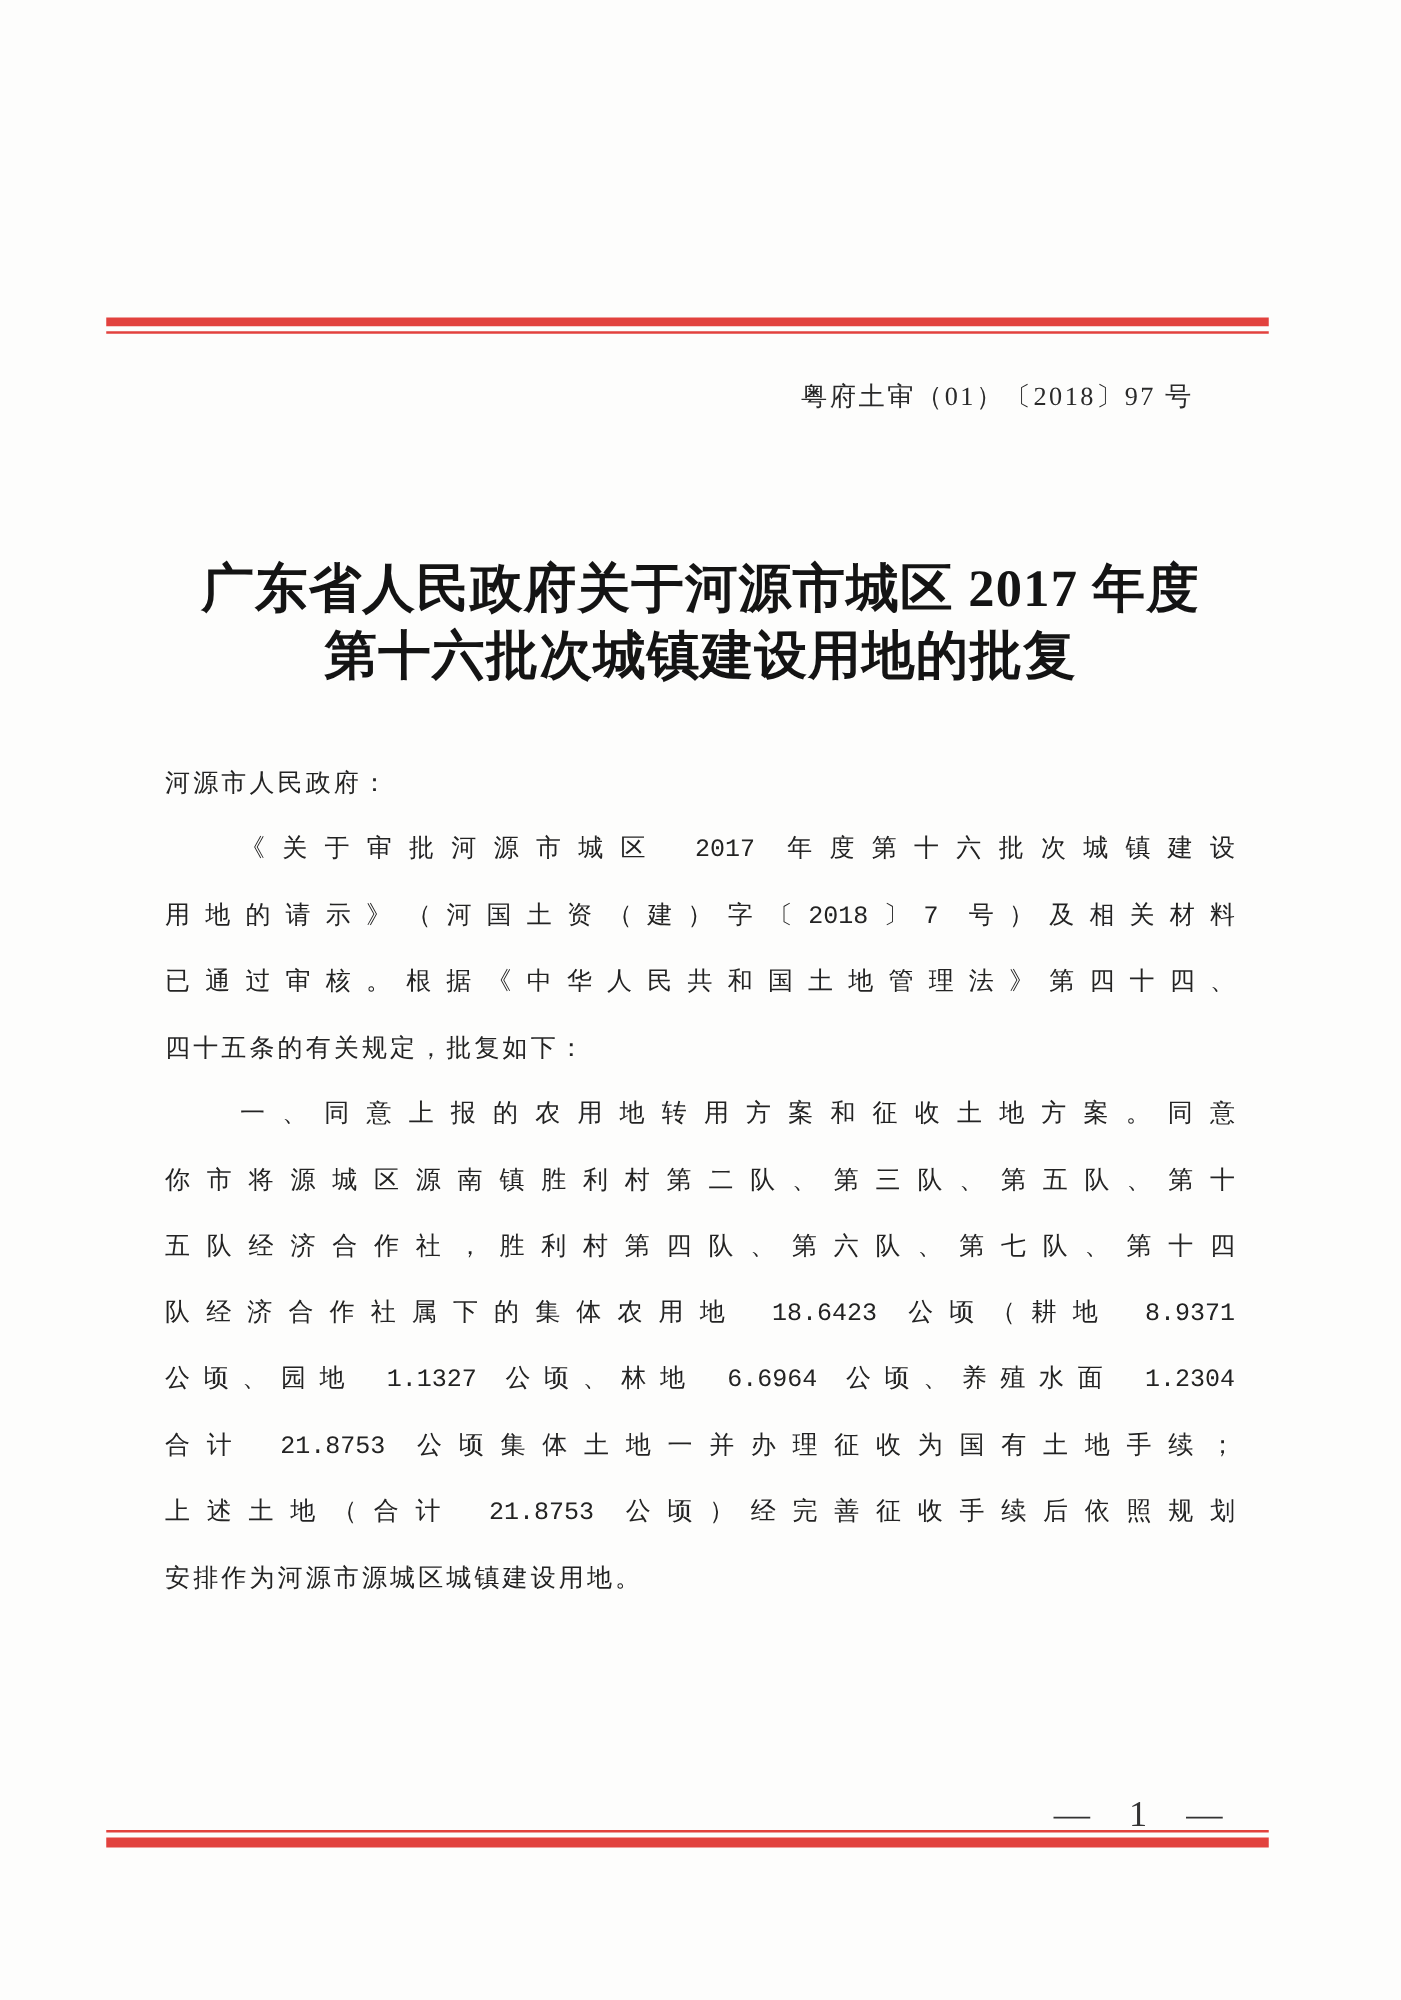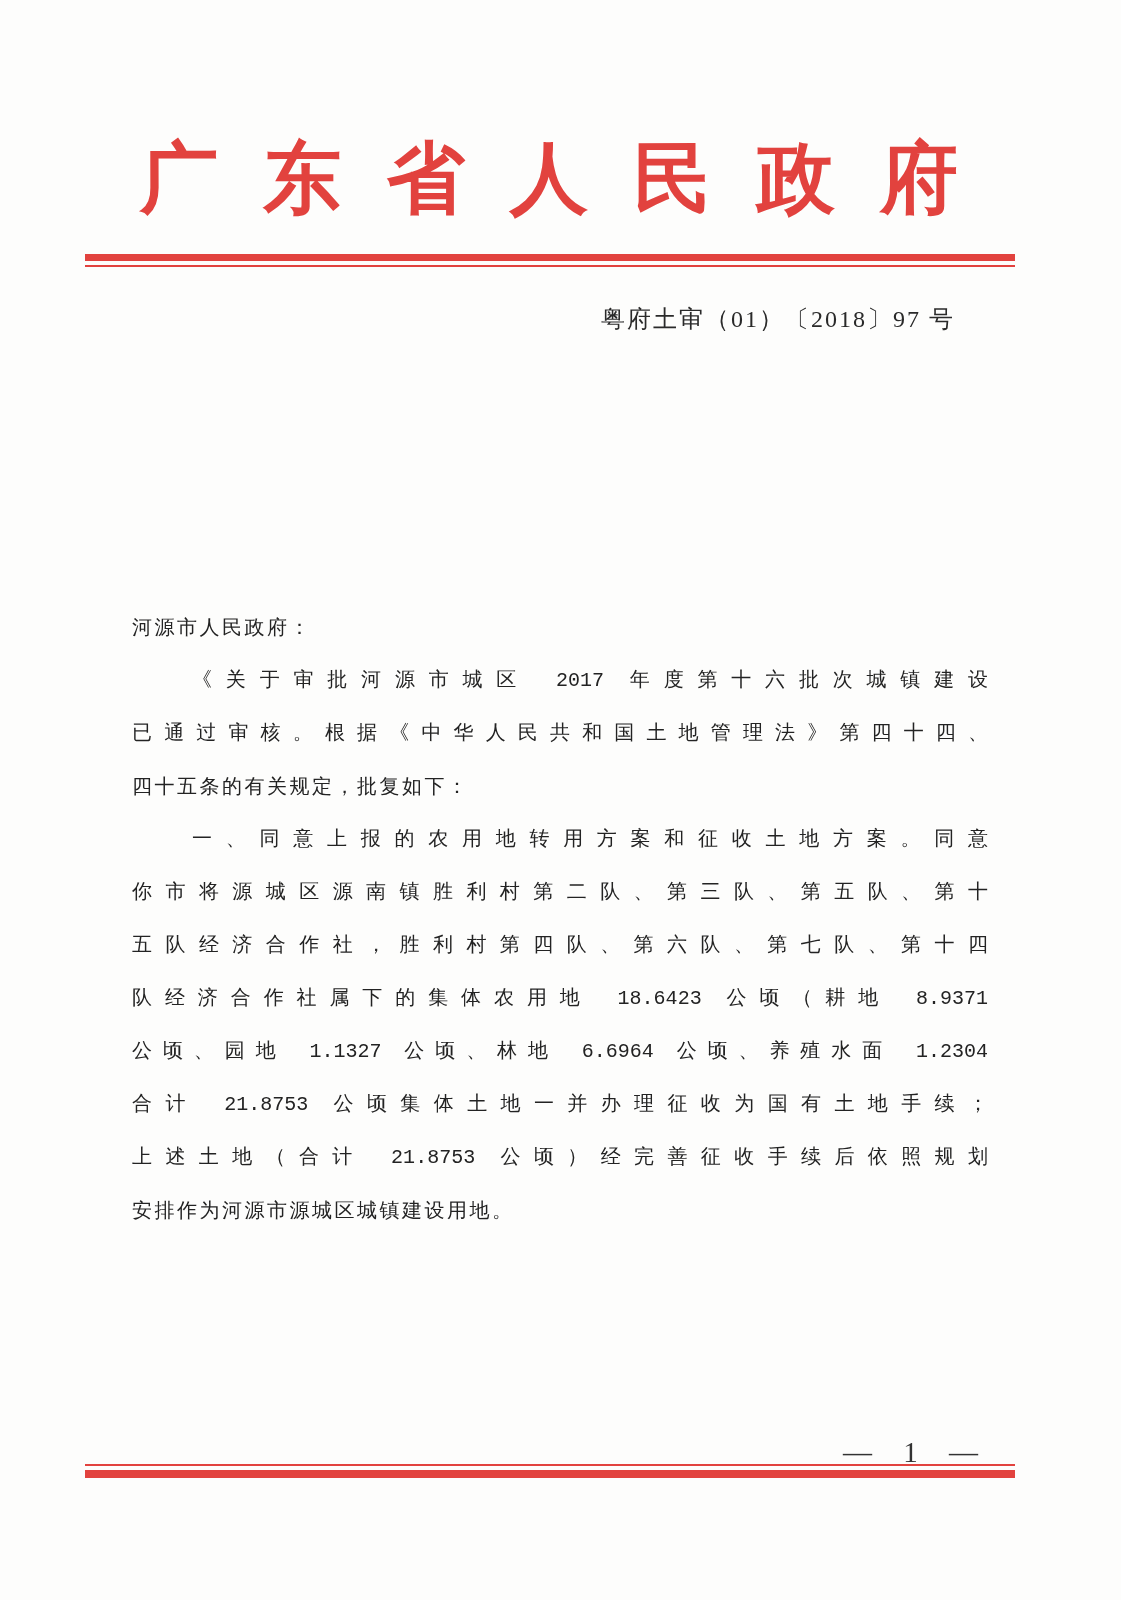--- a/index.html
+++ b/index.html
@@ -25,21 +25,21 @@
     white-space:normal;
   }
   .rule{position:absolute;left:85px;width:930px;background:var(--red);}
   .rule.h-thick{top:254px;height:7px;}
   .rule.h-thin{top:265px;height:2px;}
   .rule.f-thin{top:1464px;height:2px;}
   .rule.f-thick{top:1470px;height:8px;}
   
   .doc-number{
     position:absolute;left:0;right:166px;top:303px;
-    text-align:right;font-size:24px;color:#2a2a2a;letter-spacing:2px;
+    text-align:right;font-size:21px;color:#2a2a2a;letter-spacing:2px;
   }
   
   .doc-title{
     position:absolute;left:0;top:446px;width:1121px;
     text-align:center;font-weight:700;color:var(--title_ink);
     font-size:42px;line-height:53px;letter-spacing:1px;
   }
   
   .body-block{
     position:absolute;left:132px;top:601px;width:856px;
@@ -53,31 +53,35 @@
   .page-num{
     position:absolute;left:843px;top:1436px;z-index:2;
     font-size:29px;color:#333333;letter-spacing:12px;white-space:nowrap;
   }
 </style>
 </head>
 <body>
 
 <div class="page">
 
-  <div class="org-name">广 东 省 人 民 政 府</div>
 
   <div class="rule h-thick"></div>
   <div class="rule h-thin"></div>
 
   <div class="doc-number">粤府土审（01）〔2018〕97 号</div>
 
+  <div class="doc-title">
+    <div>广东省人民政府关于河源市城区 2017 年度</div>
+    <div>第十六批次城镇建设用地的批复</div>
+  </div>
 
   <div class="body-block">
     <div class="line loose">河源市人民政府：</div>
     <div class="line just ind">《关于审批河源市城区 2017 年度第十六批次城镇建设</div>
+    <div class="line just">用地的请示》（河国土资（建）字〔2018〕7 号）及相关材料</div>
     <div class="line just">已通过审核。根据《中华人民共和国土地管理法》第四十四、</div>
     <div class="line loose">四十五条的有关规定，批复如下：</div>
     <div class="line just ind">一、同意上报的农用地转用方案和征收土地方案。同意</div>
     <div class="line just">你市将源城区源南镇胜利村第二队、第三队、第五队、第十</div>
     <div class="line just">五队经济合作社，胜利村第四队、第六队、第七队、第十四</div>
     <div class="line just">队经济合作社属下的集体农用地 18.6423 公顷（耕地 8.9371</div>
     <div class="line just">公顷、园地 1.1327 公顷、林地 6.6964 公顷、养殖水面 1.2304</div>
     <div class="line just">合计 21.8753 公顷集体土地一并办理征收为国有土地手续；</div>
     <div class="line just">上述土地（合计 21.8753 公顷）经完善征收手续后依照规划</div>
     <div class="line loose">安排作为河源市源城区城镇建设用地。</div>

